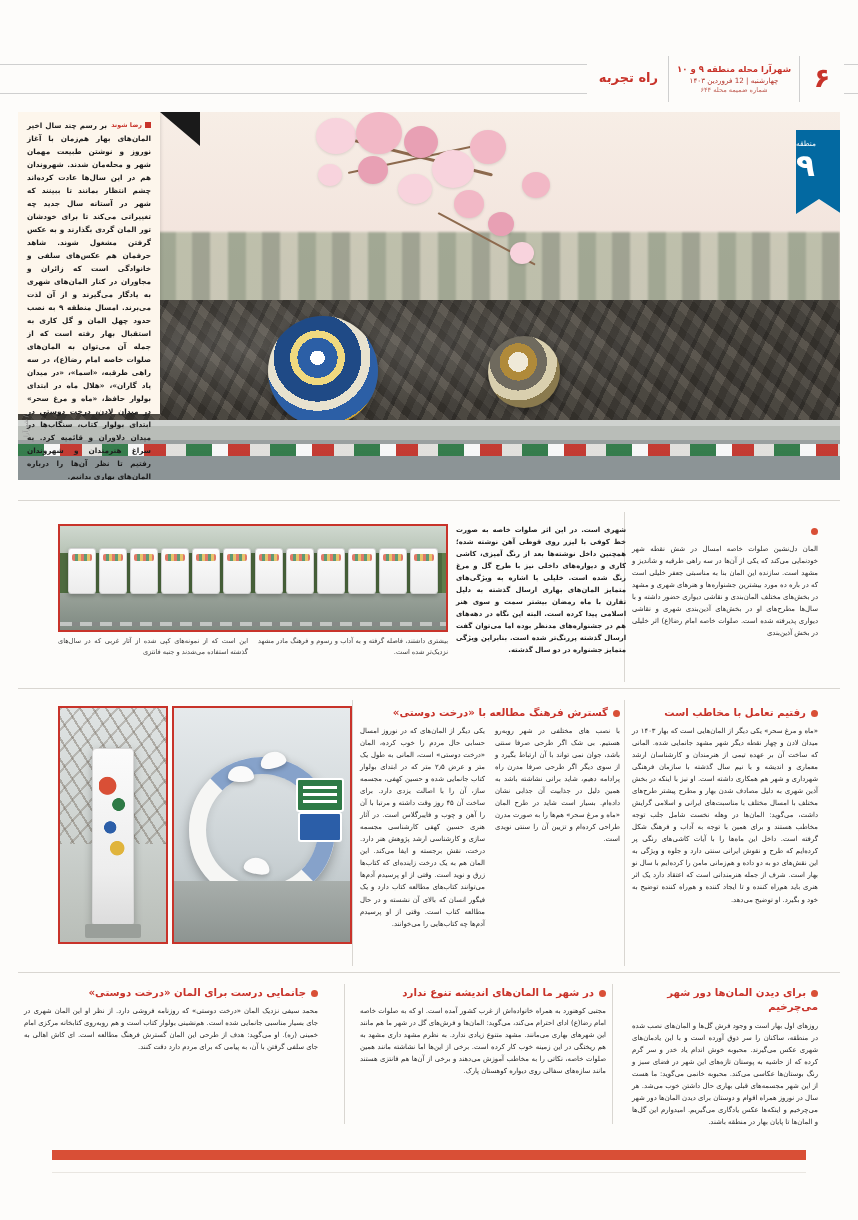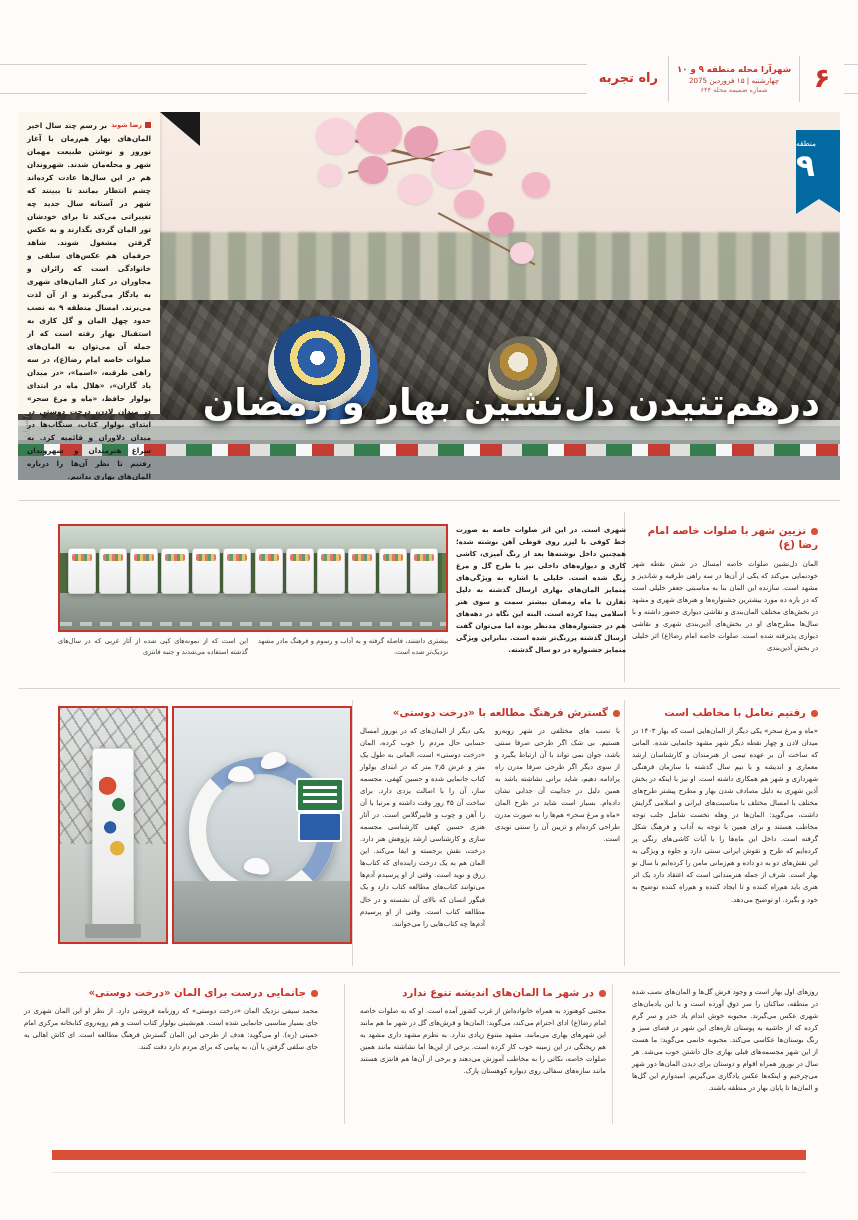--- a/index.html
+++ b/index.html
@@ -309,21 +309,21 @@
 </head>
 <body>
 
 <div class="page">
 
   <div class="masthead">
     <div class="mh-cap"></div>
     <div class="mh-pageno">۶</div>
     <div class="mh-info">
       <div class="l1">شهرآرا محله منطقه ۹ و ۱۰</div>
-      <div class="l2">چهارشنبه | ۱۵ فروردین 2075</div>
+      <div class="l2">چهارشنبه | 12 فروردین ۱۴۰۳</div>
       <div class="l3">شماره ضمیمه محله ۶۴۴</div>
     </div>
     <div class="mh-brand">راه تجربه</div>
     <div class="mh-rule"></div>
   </div>
 
   <div class="hero">
     <div class="hero-sky"></div>
     <div class="hero-trees"></div>
     <div class="hero-wall"></div>
@@ -345,21 +345,20 @@
     <div class="blossom" style="left:436px;top:78px;width:30px;height:28px;"></div>
     <div class="blossom dk" style="left:470px;top:100px;width:26px;height:24px;"></div>
     <div class="blossom lt" style="left:300px;top:52px;width:24px;height:22px;"></div>
     <div class="blossom" style="left:504px;top:60px;width:28px;height:26px;"></div>
     <div class="blossom lt" style="left:492px;top:130px;width:24px;height:22px;"></div>
 
     <div class="hero-curb"></div>
     <div class="hero-ground"></div>
     <div class="hero-road-line"></div>
 
-    <div class="hero-title">درهم‌تنیدن دل‌نشین بهار و رمضان</div>
 
     <div class="lead-box">
       <span class="lead-byline">رضا شوند</span>
       <div class="lead-text">بر رسم چند سال اخیر المان‌های بهار هم‌زمان با آغاز نوروز و نوشتن طبیعت مهمان شهر و محله‌مان شدند. شهروندان هم در این سال‌ها عادت کرده‌اند چشم انتظار بمانند تا ببینند که شهر در آستانه سال جدید چه تغییراتی می‌کند تا برای خودشان تور المان گردی بگذارند و به عکس گرفتن مشغول شوند. شاهد حرفمان هم عکس‌های سلفی و خانوادگی است که زائران و مجاوران در کنار المان‌های شهری به یادگار می‌گیرند و از آن لذت می‌برند. امسال منطقه ۹ به نصب حدود چهل المان و گل کاری به استقبال بهار رفته است که از جمله آن می‌توان به المان‌های صلوات خاصه امام رضا(ع)، در سه راهی طرقبه، «اسما»، «در میدان یاد گاران»، «هلال ماه در ابتدای بولوار حافظ، «ماه و مرغ سحر» در میدان لادن، درخت دوستی در ابتدای بولوار کتاب، سنگاب‌ها در میدان دلاوران و قائمیه کرد. به سراغ هنرمندان و شهروندان رفتیم تا نظر آن‌ها را درباره المان‌های بهاری بدانیم.</div>
     </div>
     <div class="hero-notch"></div>
 
     <div class="zone-badge" style="left:auto;right:-2px;">
       <div class="zb-l">منطقه</div>
       <div class="zb-n">۹</div>
@@ -402,21 +401,21 @@
     <div class="c caption">بیشتری داشتند، فاصله گرفته و به آداب و رسوم و فرهنگ مادر مشهد نزدیک‌تر شده است.</div>
     <div class="c caption">این است که از نمونه‌های کپی شده از آثار غربی که در سال‌های گذشته استفاده می‌شدند و جنبه فانتزی</div>
   </div>
 
   <div class="col-mid-r2">
     <div class="body-col">شهری است. در این اثر صلوات خاصه به صورت خط کوفی با لیزر روی قوطی آهن نوشته شده؛ همچنین داخل نوشته‌ها بعد از رنگ آمیزی، کاشی کاری و دیواره‌های داخلی نیز با طرح گل و مرغ رنگ شده است. خلیلی با اشاره به ویژگی‌های متمایز المان‌های بهاری ارسال گذشته به دلیل تقارن با ماه رمضان بیشتر سمت و سوی هنر اسلامی پیدا کرده است. البته این نگاه در دهه‌های هم در جشنواره‌های مدنظر بوده اما می‌توان گفت ارسال گذشته پررنگ‌تر شده است. بنابراین ویژگی متمایز جشنواره در دو سال گذشته.</div>
   </div>
 
   <div class="col-rgt-r2">
     <h2 class="sec-head">
-      <span class="bullet"></span><span>تزیین شهر با صلوات خاصه امام رضا (ع)</span>
+      <span class="bullet"></span>
     </h2>
     <div class="body-col">المان دل‌نشین صلوات خاصه امسال در شش نقطه شهر خودنمایی می‌کند که یکی از آن‌ها در سه راهی طرقبه و شاندیز و مشهد است. سازنده این المان بنا به مناسبتی جعفر خلیلی است که در باره ده مورد بیشترین جشنواره‌ها و هنرهای شهری و مشهد در بخش‌های مختلف المان‌بندی و نقاشی دیواری حضور داشته و با سال‌ها مطرح‌های او در بخش‌های آذین‌بندی شهری و نقاشی دیواری پذیرفته شده است. صلوات خاصه امام رضا(ع) اثر خلیلی در بخش آذین‌بندی</div>
   </div>
 
   <div class="photo-tall">
     <div class="pt-sky"></div>
     <div class="pt-branch"></div>
     <div class="pt-pillar"></div>
     <div class="pt-base"></div>
   </div>
@@ -443,20 +442,23 @@
   </div>
 
   <div class="col-rgt-r3">
     <h2 class="sec-head">
       <span class="bullet"></span><span>رفتیم تعامل با مخاطب است</span>
     </h2>
     <div class="body-col">«ماه و مرغ سحر» یکی دیگر از المان‌هایی است که بهار ۱۴۰۳ در میدان لادن و چهار نقطه دیگر شهر مشهد جانمایی شده. المانی که ساخت آن بر عهده تیمی از هنرمندان و کارشناسان ارشد معماری و اندیشه و با نیم سال گذشته با سازمان فرهنگی شهرداری و شهر هم همکاری داشته است. او نیز با اینکه در بخش آذین شهری به دلیل مصادف شدن بهار و مطرح پیشتر طرح‌های مختلف با امسال مختلف با مناسبت‌های ایرانی و اسلامی گرایش داشت، می‌گوید: المان‌ها در وهله نخست شامل جلب توجه مخاطب هستند و برای همین با توجه به آداب و فرهنگ شکل گرفته است. داخل این ماه‌ها را با آیات کاشی‌های رنگی پر کرده‌ایم که طرح و نقوش ایرانی سنتی دارد و جلوه و ویژگی به این نقش‌های دو به دو داده و هم‌زمانی مامن را کرده‌ایم با سال نو بهار است. شرف از جمله هنرمندانی است که اعتقاد دارد یک اثر هنری باید هم‌راه کننده و تا ایجاد کننده و هم‌راه کننده توضیح به خود و بگیرد. او توضیح می‌دهد.</div>
   </div>
 
   <div class="bot bot-1">
+    <h2 class="sec-head">
+      <span class="bullet"></span><span>برای دیدن المان‌ها دور شهر می‌چرخیم</span>
+    </h2>
     <div class="body-col">روزهای اول بهار است و وجود فرش گل‌ها و المان‌های نصب شده در منطقه، ساکنان را سر ذوق آورده است و با این یادمان‌های شهری عکس می‌گیرند. محبوبه خوش اندام یاد خدر و سر گرم کرده که از حاشیه به پوستان تازه‌های این شهر در فضای سبز و رنگ بوستان‌ها عکاسی می‌کند. محبوبه خانمی می‌گوید: ما هست از این شهر مجسمه‌های قبلی بهاری حال داشتن خوب می‌شد. هر سال در نوروز همراه اقوام و دوستان برای دیدن المان‌ها دور شهر می‌چرخیم و اینکه‌ها عکس یادگاری می‌گیریم. امیدوارم این گل‌ها و المان‌ها تا پایان بهار در منطقه باشند.</div>
   </div>
 
   <div class="bot bot-2">
     <h2 class="sec-head">
       <span class="bullet"></span><span>در شهر ما المان‌های اندیشه تنوع ندارد</span>
     </h2>
     <div class="body-col">مجتبی کوهنورد به همراه خانواده‌اش از غرب کشور آمده است. او که به صلوات خاصه امام رضا(ع) ادای احترام می‌کند، می‌گوید: المان‌ها و فرش‌های گل در شهر ما هم مانند این شهرهای بهاری می‌مانند. مشهد متنوع زیادی ندارد. به نظرم مشهد داری مشهد به هم ریختگی در این زمینه خوب کار کرده است. برخی از این‌ها اما نشاشته مانند همین صلوات خاصه، نکاتی را به مخاطب آموزش می‌دهند و برخی از آن‌ها هم فانتزی هستند مانند سازه‌های سفالی روی دیواره کوهستان پارک.</div>
   </div>
 

